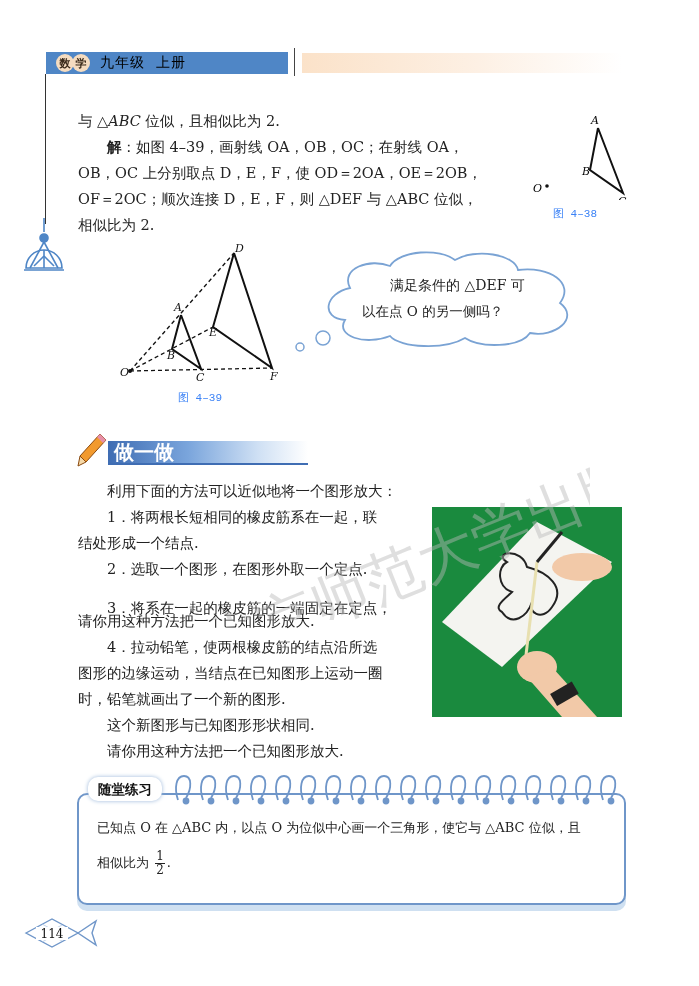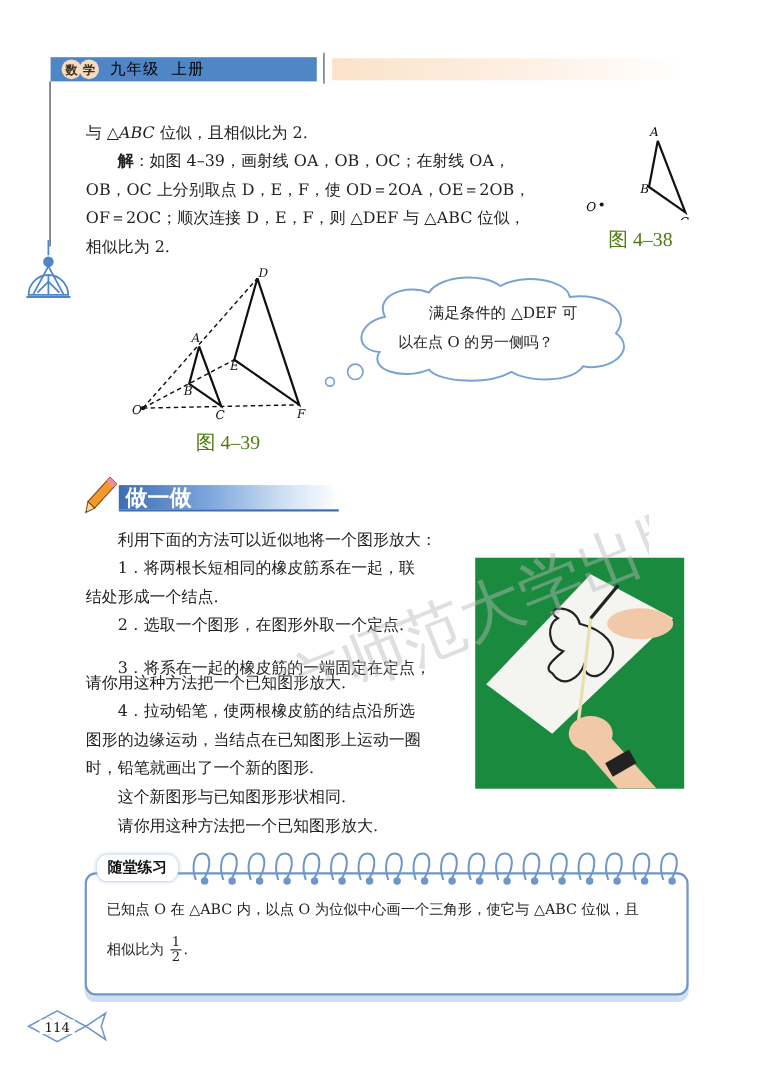--- a/index.html
+++ b/index.html
@@ -38,21 +38,21 @@
   }
   .left-rule { left: 45px; top: 74px; width: 1px; height: 150px; background: #333; }
   .compass { left: 22px; top: 218px; width: 44px; height: 56px; }
 
   .txt {
     font-size: 14.5px; line-height: 26px; white-space: nowrap;
   }
   .txt i { font-family: "DejaVu Serif", serif; font-style: italic; }
   .bold { font-weight: bold; font-family: "DejaVu Sans", sans-serif; }
 
-  .fig-caption { font-size: 18px; color: #4d7c0f; font-family: Liberation Serif, serif; }
+  .fig-caption { font-size: 11px; color: #3b82f6; font-family: Liberation Mono, monospace; }
 
   .section-head {
     left: 108px; top: 441px; width: 200px; height: 22px;
     background: linear-gradient(to right, #3f6db3 0%, #7aa5dc 40%, #cfe0f4 75%, #ffffff 100%);
     border-bottom: 2px solid #3f6db3;
   }
   .section-head span {
     color: #fff; font-family: "DejaVu Sans", sans-serif;
     font-weight: bold; font-size: 20px; padding-left: 6px; line-height: 22px;
   }

